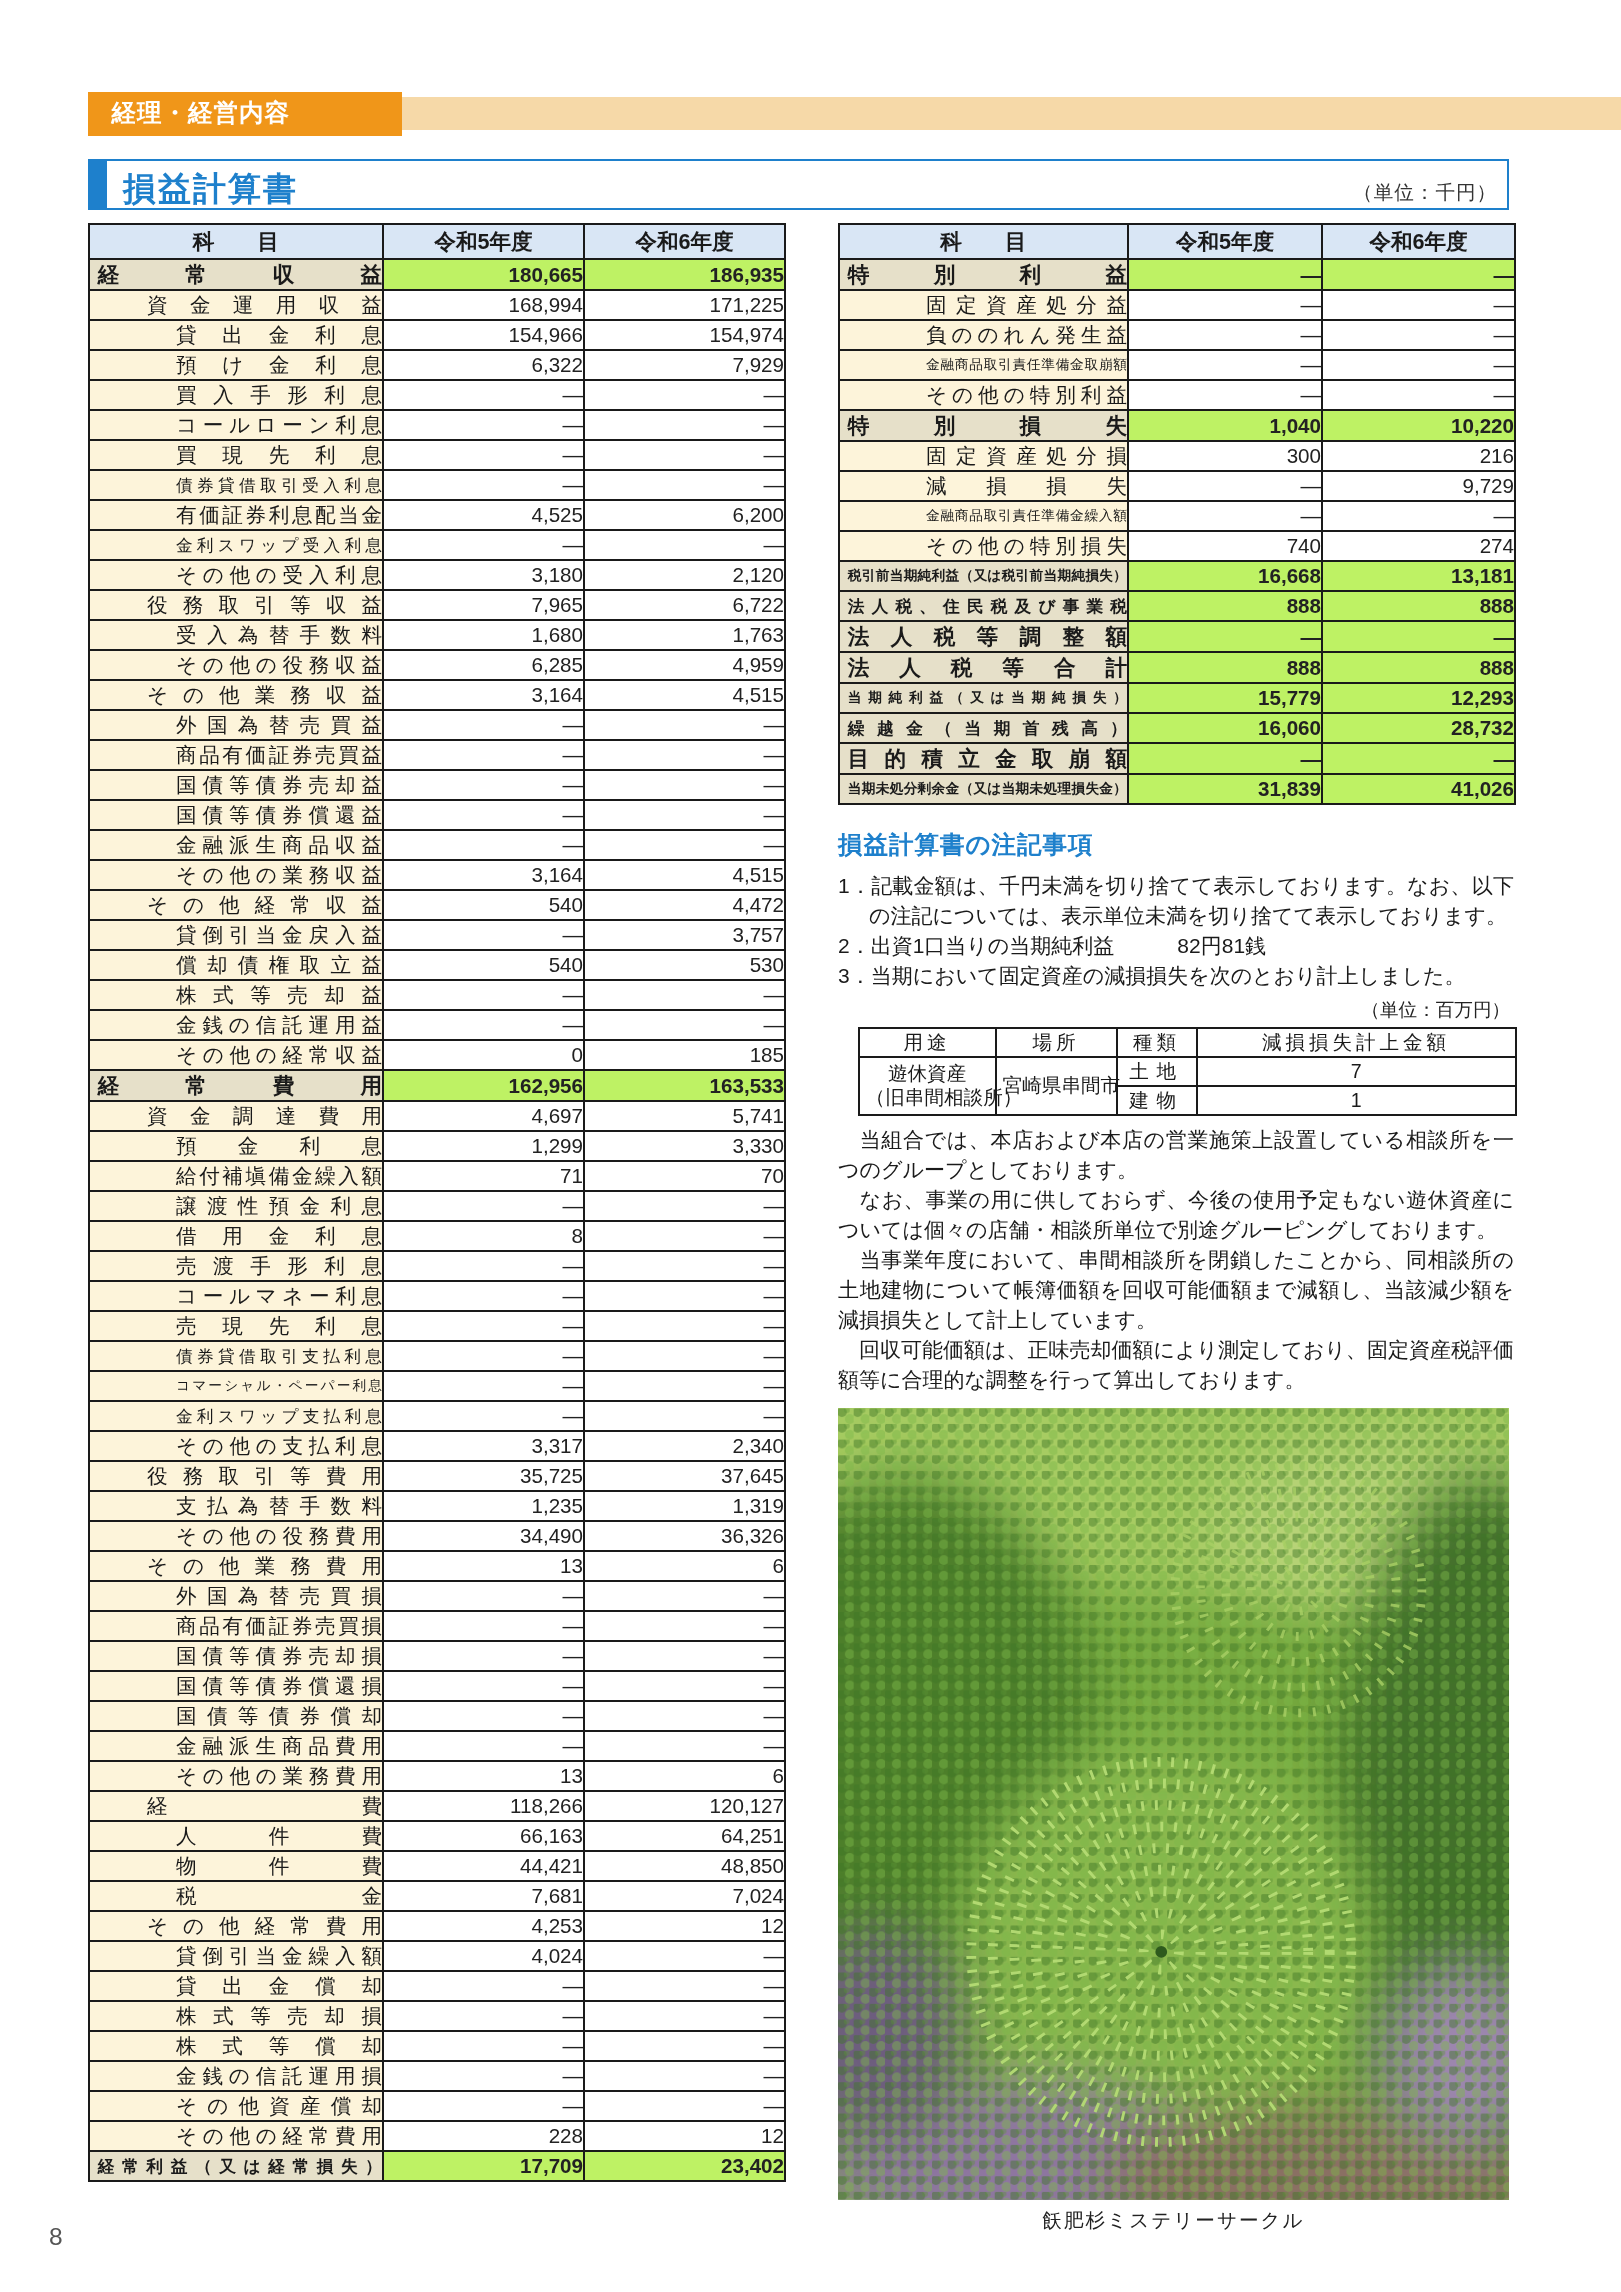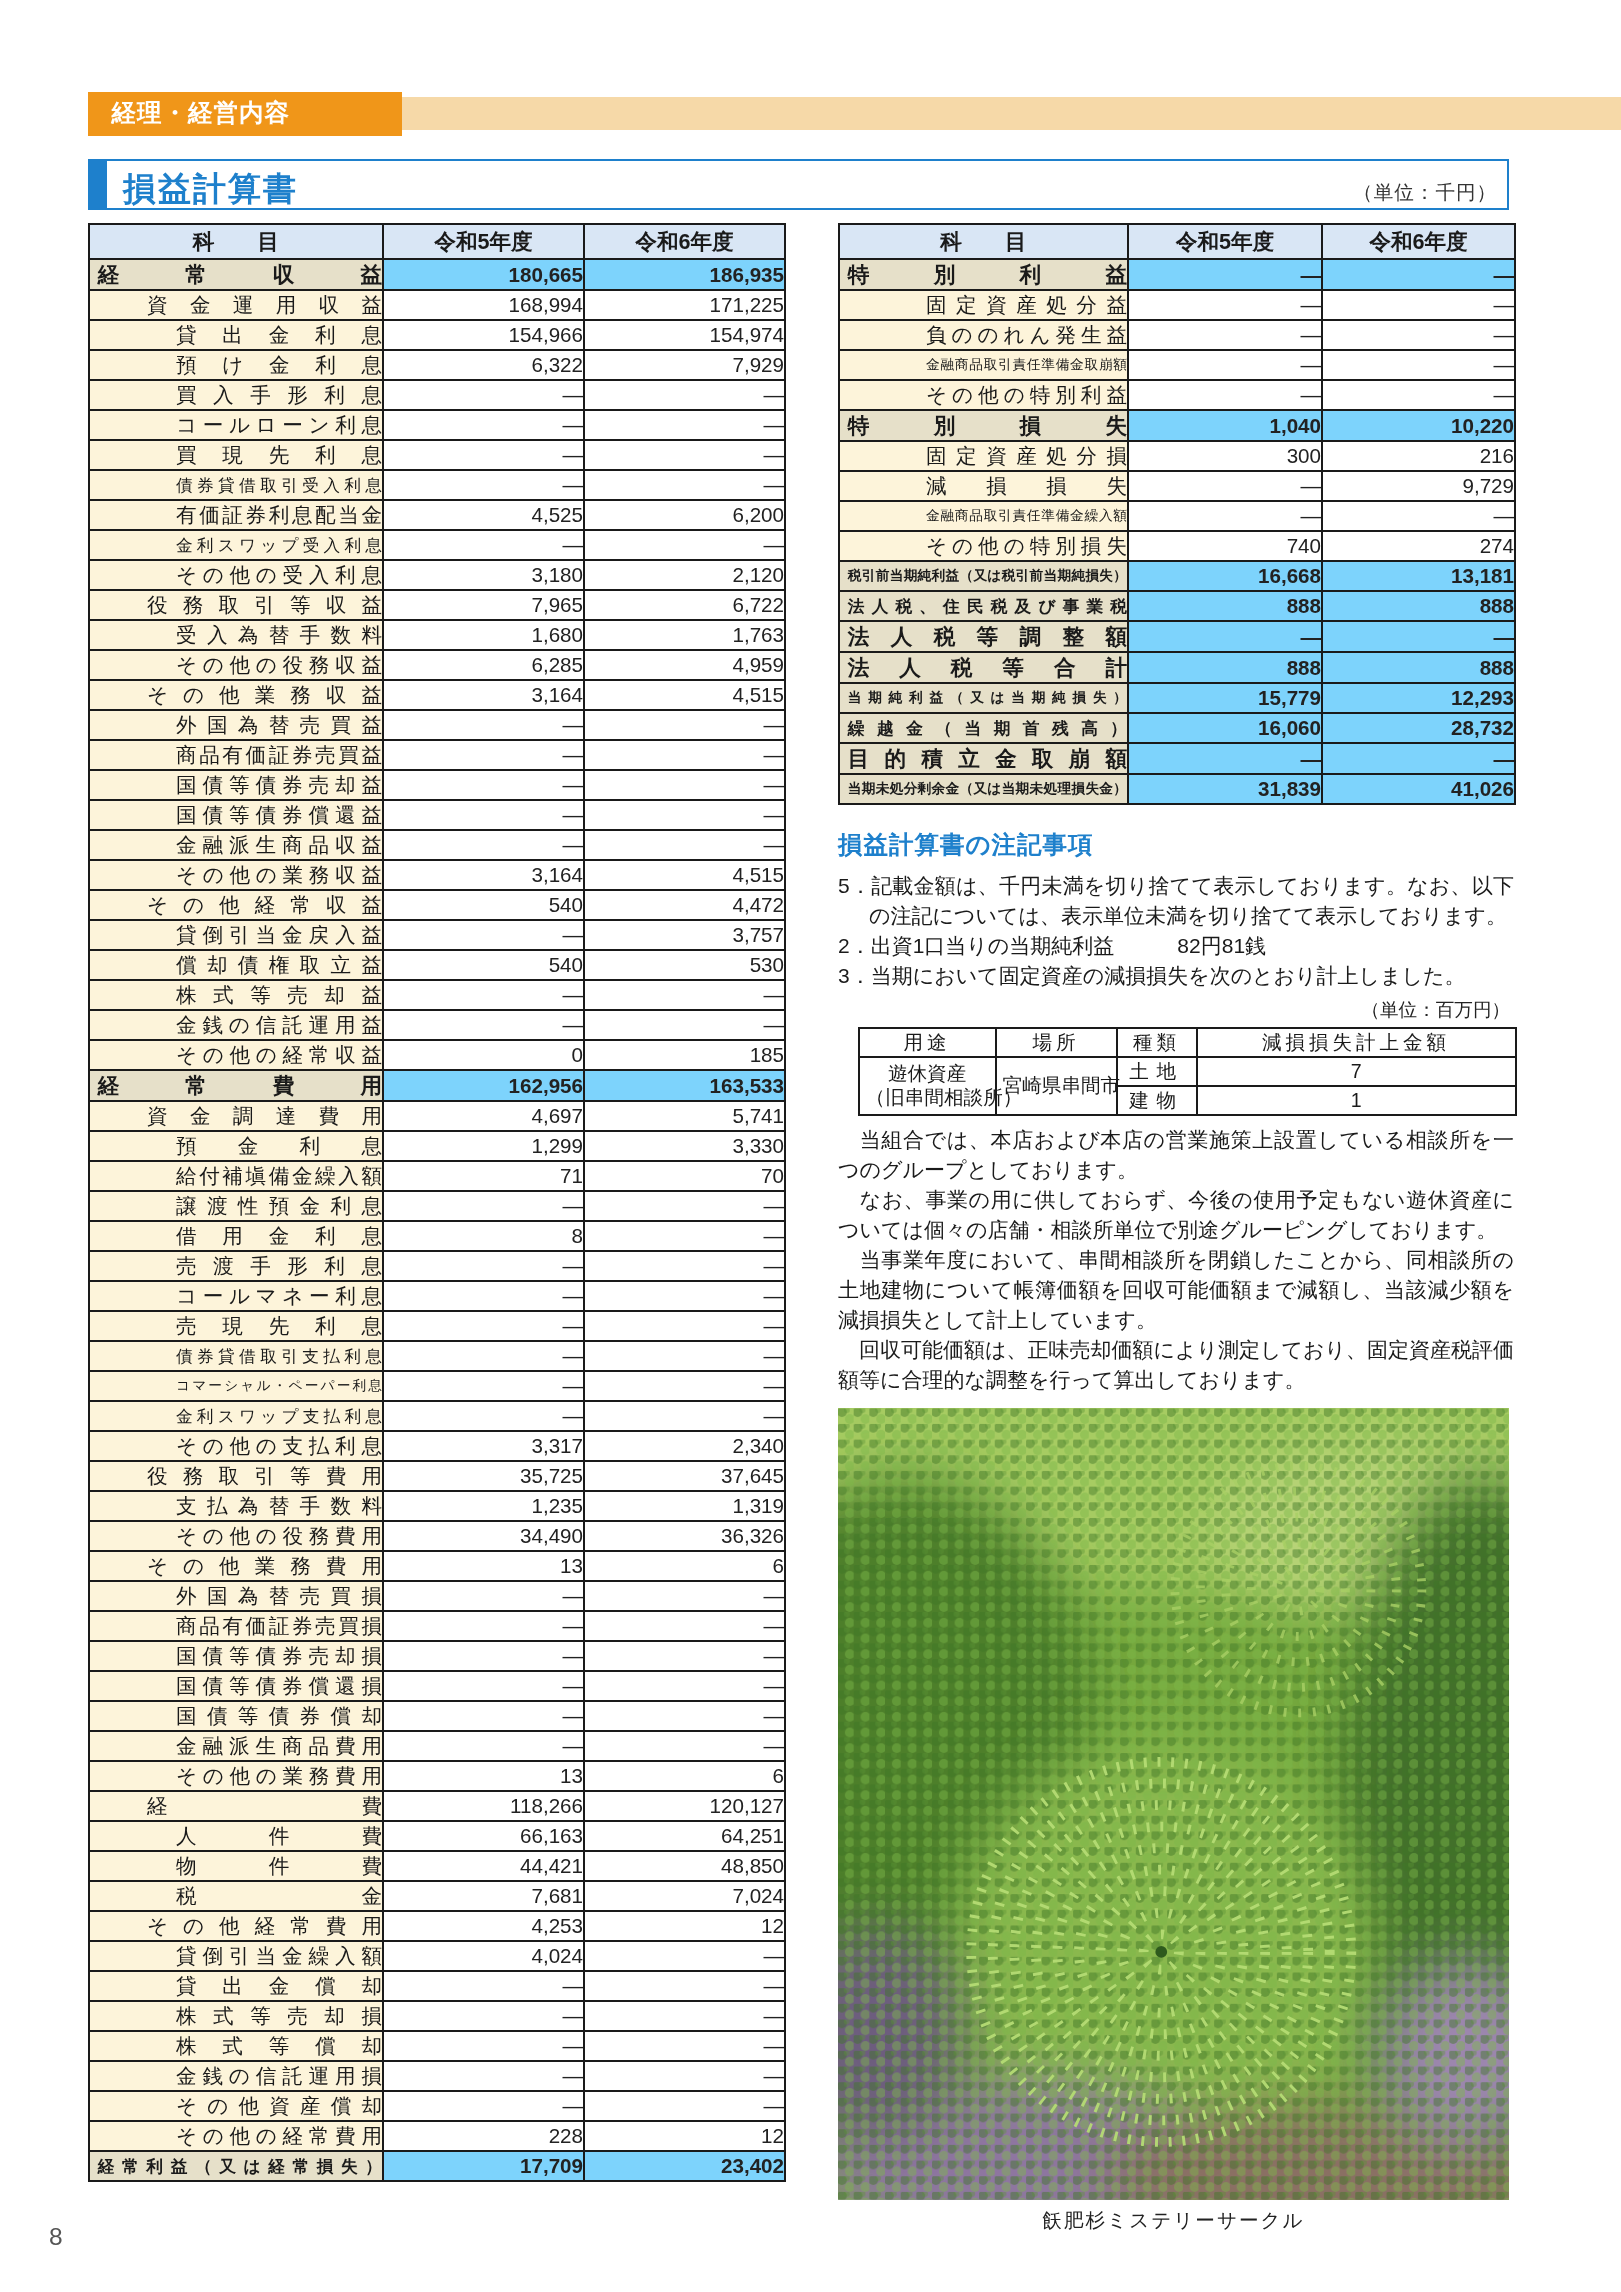--- a/index.html
+++ b/index.html
@@ -52,21 +52,21 @@
   tr.lv1 td.lbl{padding-left:57px;}
   tr.lv2 td.lbl{padding-left:86px;}
   td.val{
     background:#fff;font-size:20.6px;text-align:right;padding-right:11.8px;color:#222;
     font-weight:normal;
   }
   tr.cat td{font-weight:bold;}
   tr.cat td.lbl{background:#e6e0c9;font-size:21.6px;}
   tr.cat td.lbl.sm{font-size:16.7px;}
   tr.cat td.lbl.xs{font-size:13.7px;}
-  tr.cat td.val{background:#7dd3fc;}
+  tr.cat td.val{background:#bef264;}
   tr.cat td{border-top-width:2.9px;border-bottom-width:2.9px;}
   table.fin td.lbl{border-right-width:2.9px;}
   
   .notes{position:absolute;left:838px;top:828px;width:676px;}
   .notes-title{color:#1e80cc;font-size:24.5px;font-weight:bold;margin:0 0 9.8px 0;letter-spacing:1px;}
   .note-item{font-size:21px;line-height:30px;padding-left:31px;text-indent:-31px;text-align:justify;}
   .unit-note2{text-align:right;font-size:18.6px;margin:5.9px 3.9px 3.9px 0;color:#222;}
   table.small-tbl{
     border-collapse:collapse;table-layout:fixed;margin-left:19.6px;width:657px;
     border:2px solid #1a1a1a;
@@ -541,21 +541,21 @@
       <tr class="cat lv0">
         <td class="lbl xs">当期未処分剰余金（又は当期未処理損失金）</td>
         <td class="val">31,839</td>
         <td class="val">41,026</td>
       </tr>
     </tbody>
 </table>
 
 <div class="notes">
   <div class="notes-title">損益計算書の注記事項</div>
-  <div class="note-item">5．記載金額は、千円未満を切り捨てて表示しております。なお、以下の注記については、表示単位未満を切り捨てて表示しております。</div>
+  <div class="note-item">1．記載金額は、千円未満を切り捨てて表示しております。なお、以下の注記については、表示単位未満を切り捨てて表示しております。</div>
   <div class="note-item">2．出資1口当りの当期純利益　　　82円81銭</div>
   <div class="note-item">3．当期において固定資産の減損損失を次のとおり計上しました。</div>
   <div class="unit-note2">（単位：百万円）</div>
 
   <table class="small-tbl">
     <colgroup>
         <col style="width:137px">
         <col style="width:121px">
         <col style="width:80px">
         <col style="width:319px">

